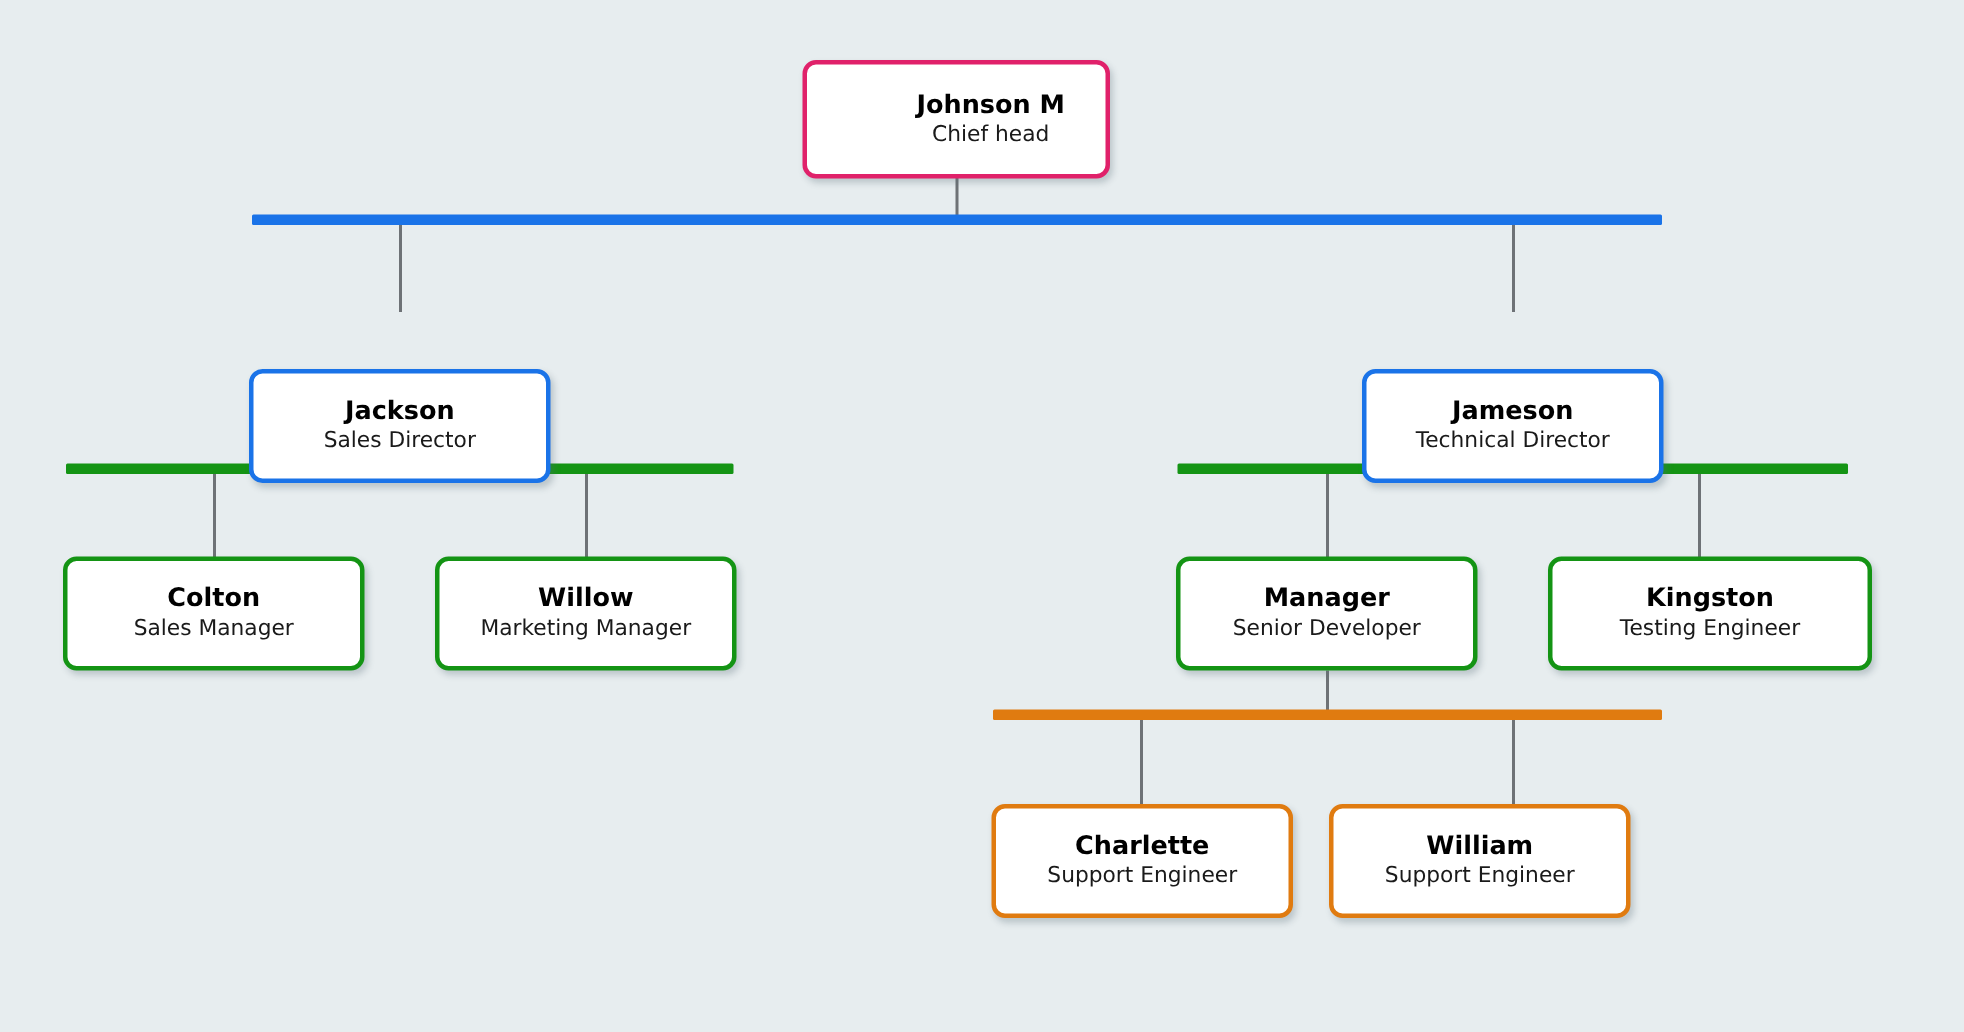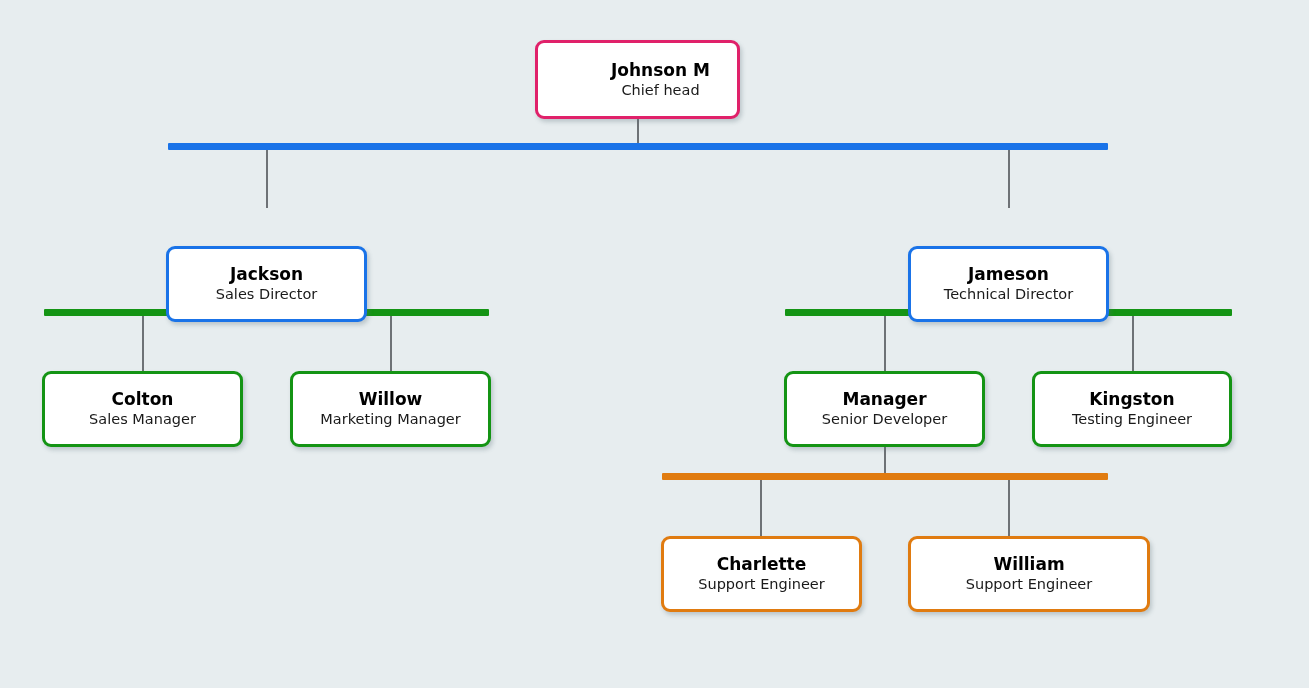--- a/index.html
+++ b/index.html
@@ -127,28 +127,28 @@
   <div class="node lvl-green" style="left:42px; top:371px; width:201px; height:76px;">
     <div class="node-name">Colton</div>
     <div class="node-title">Sales Manager</div>
   </div>
 
   <div class="node lvl-green" style="left:784px; top:371px; width:201px; height:76px;">
     <div class="node-name">Manager</div>
     <div class="node-title">Senior Developer</div>
   </div>
 
-  <div class="node lvl-green" style="left:1032px; top:371px; width:200px; height:76px;">
+  <div class="node lvl-green" style="left:1032px; top:371px; width:216px; height:76px;">
     <div class="node-name">Kingston</div>
     <div class="node-title">Testing Engineer</div>
   </div>
 
   <div class="node lvl-orng" style="left:661px; top:536px; width:201px; height:76px;">
     <div class="node-name">Charlette</div>
     <div class="node-title">Support Engineer</div>
   </div>
 
-  <div class="node lvl-orng" style="left:908px; top:536px; width:242px; height:76px;">
+  <div class="node lvl-orng" style="left:886px; top:536px; width:201px; height:76px;">
     <div class="node-name">William</div>
     <div class="node-title">Support Engineer</div>
   </div>
 
 </div>
 
 </body></html>

